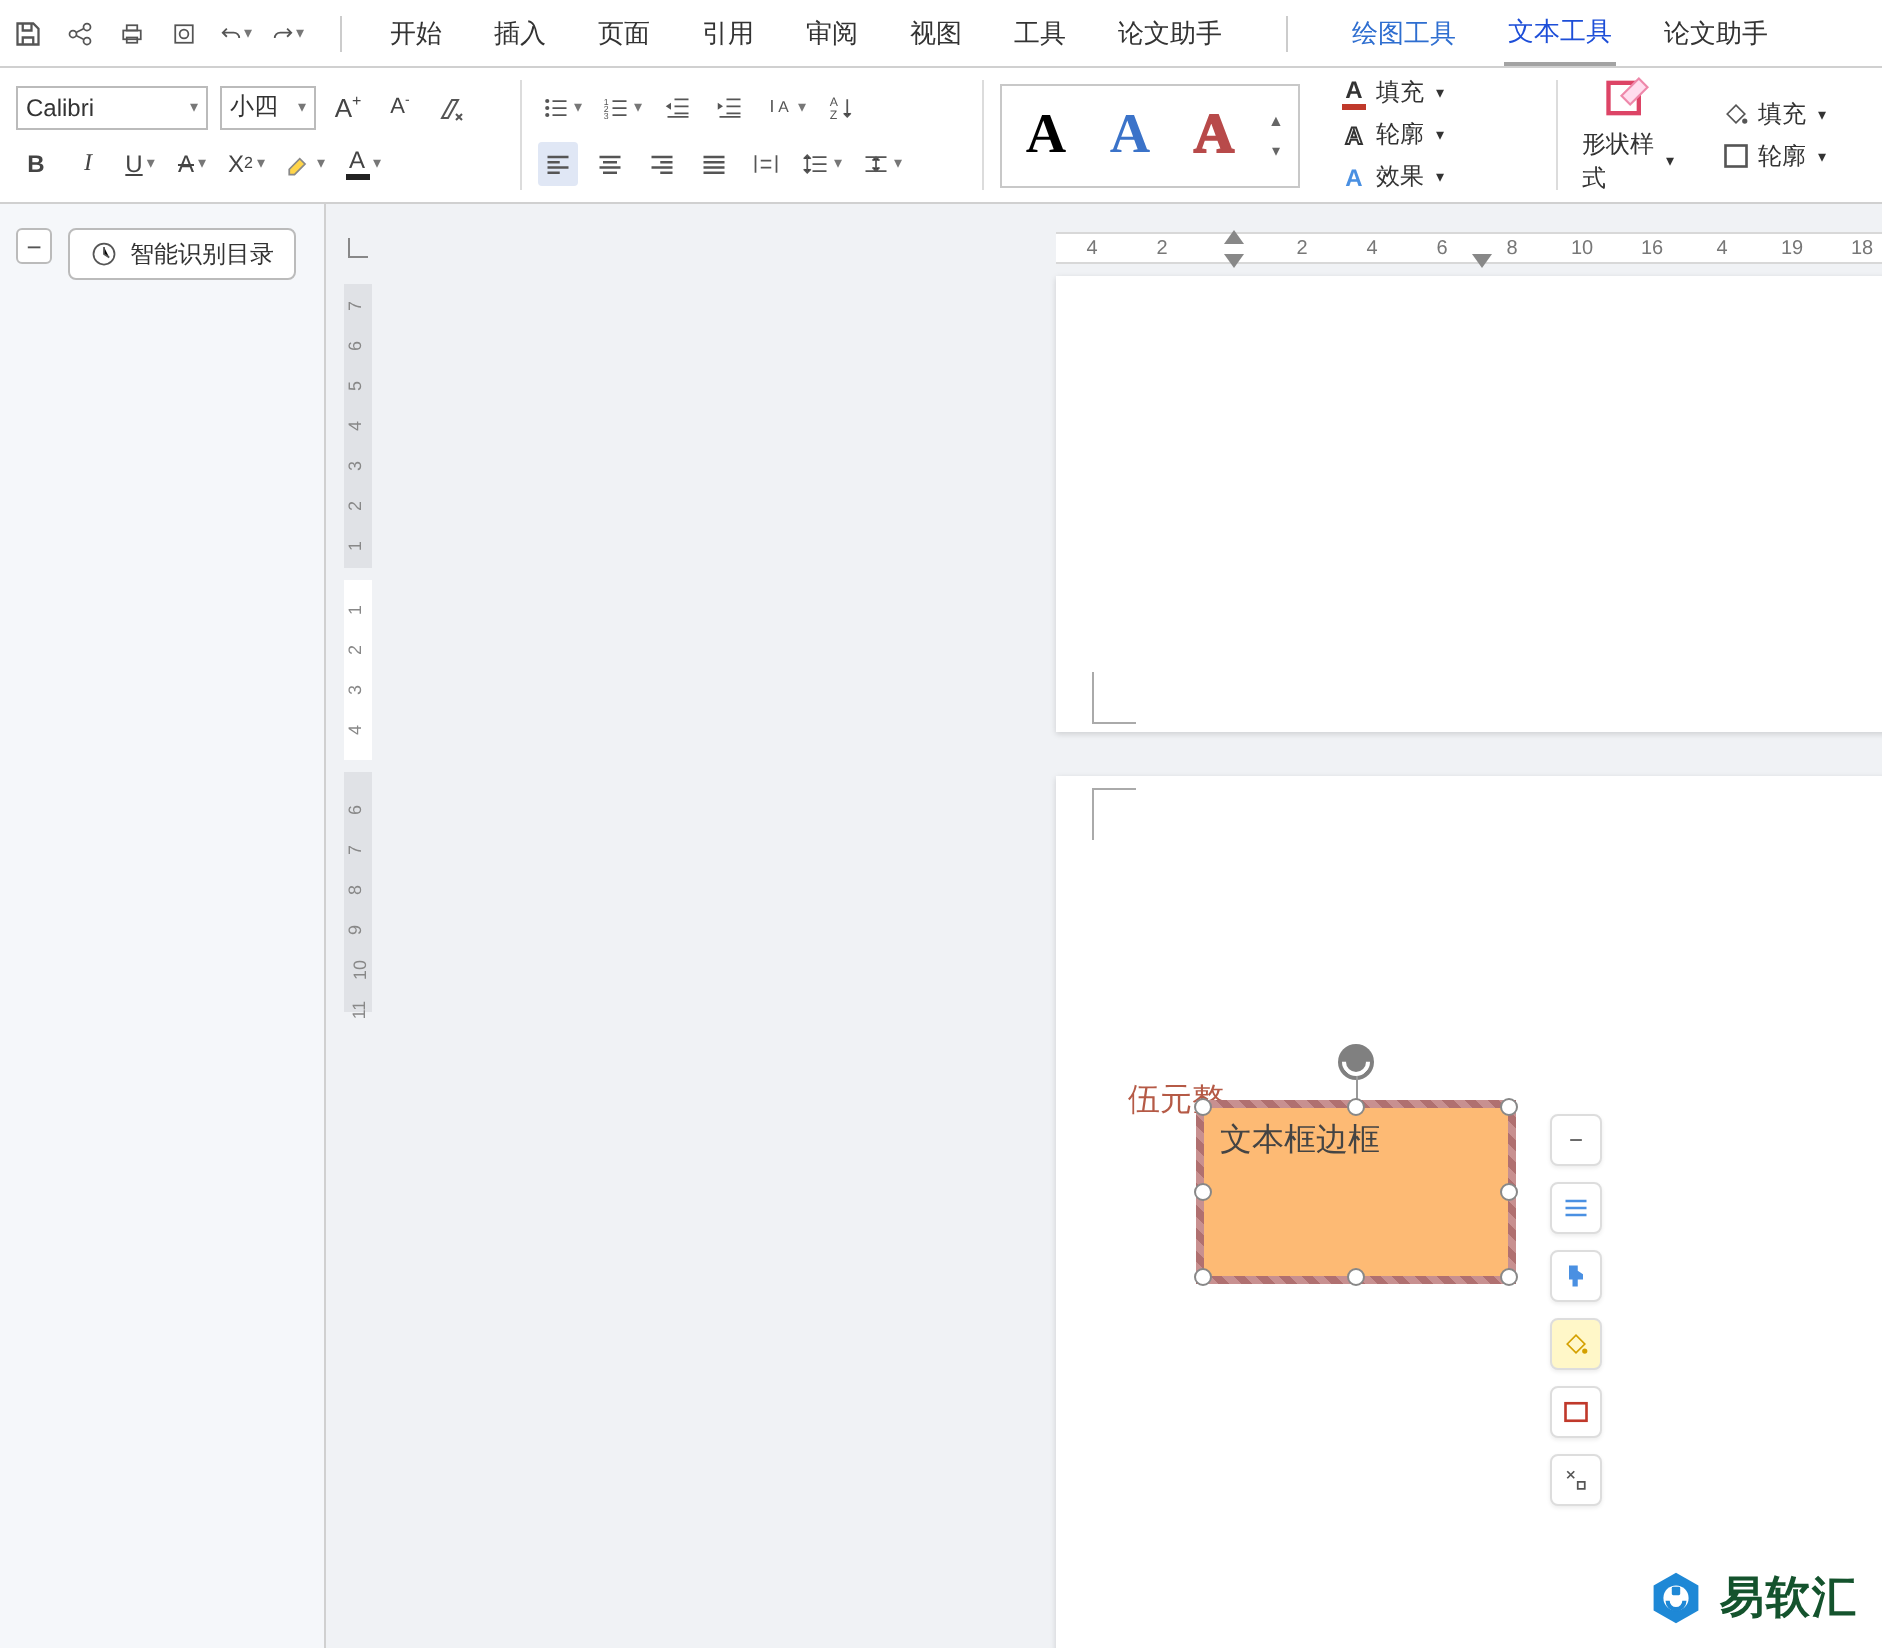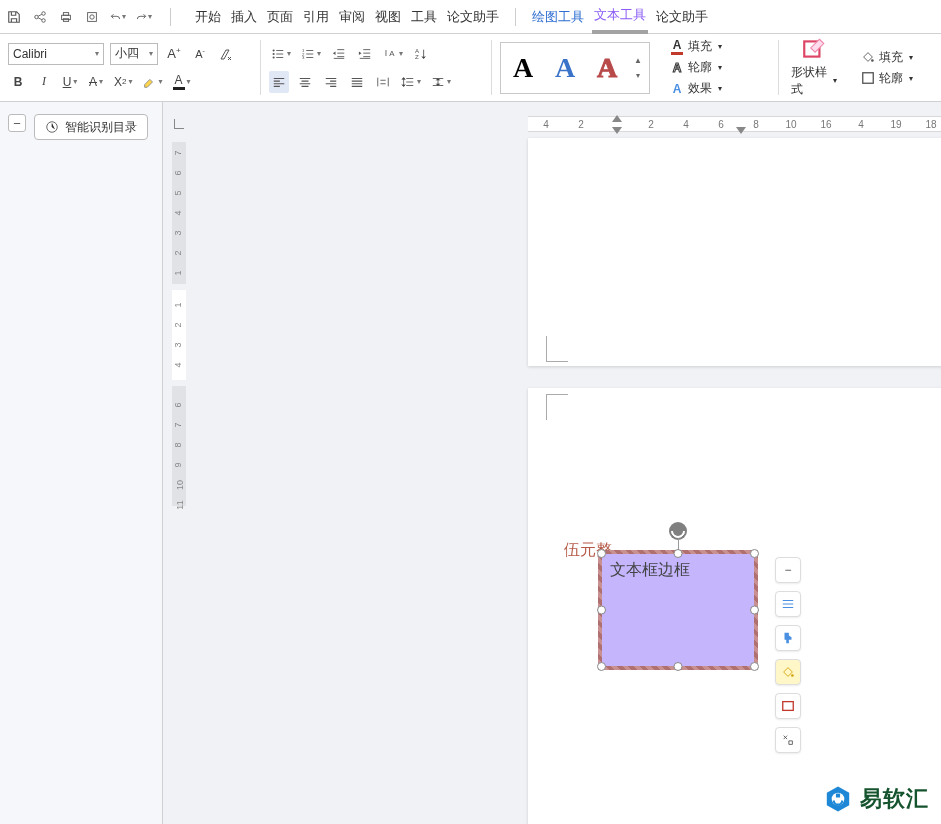--- a/index.html
+++ b/index.html
@@ -3,23 +3,23 @@
 <meta charset="utf-8">
 <style>
 * { margin: 0; padding: 0; box-sizing: border-box; }
 body { font-family: "Microsoft YaHei", Arial, sans-serif; font-size: 12px; color: #333; background: #fff; width: 941px; height: 824px; overflow: hidden; position: relative; }
 
 
 .top-bar { height: 34px; border-bottom: 1px solid #d0d0d0; display: flex; align-items: center; padding: 0 6px; }
 .qa-icons { display: flex; align-items: center; gap: 10px; padding-right: 10px; }
 .qa-icon { width: 16px; height: 16px; display: flex; align-items: center; justify-content: center; color: #555; cursor: pointer; }
 .menu-sep { width: 1px; height: 18px; background: #ccc; margin: 0 8px; }
-.menus { display: flex; align-items: center; gap: 6px; padding-left: 14px; font-size: 13px; }
+.menus { display: flex; align-items: center; gap: 22px; padding-left: 14px; font-size: 13px; }
 .menu-item { cursor: pointer; padding: 6px 2px; color: #333; }
-.menu-item.active { color: #8b5cf6; border-bottom: 4px solid #a3a3a3; }
+.menu-item.active { color: #1d4ed8; border-bottom: 2px solid #a3a3a3; }
 .menu-item.blue { color: #2e6ed0; }
 
 
 .ribbon { height: 68px; border-bottom: 1px solid #d0d0d0; display: flex; align-items: stretch; }
 .ribbon-group { display: flex; flex-direction: column; justify-content: center; padding: 4px 8px; position: relative; }
 .ribbon-sep { width: 1px; background: #dcdcdc; margin: 6px 0; }
 .rrow { display: flex; align-items: center; gap: 6px; height: 28px; }
 .font-sel { width: 96px; height: 22px; border: 1px solid #bbb; background: #fff; font-size: 12px; padding: 0 4px; display: flex; align-items: center; justify-content: space-between; }
 .size-sel { width: 48px; height: 22px; border: 1px solid #bbb; background: #fff; font-size: 12px; padding: 0 4px; display: flex; align-items: center; justify-content: space-between; }
 .rbtn { min-width: 20px; height: 22px; display: flex; align-items: center; justify-content: center; padding: 0 2px; cursor: pointer; color: #444; }
@@ -65,21 +65,21 @@
 .page1 .cornermark { position:absolute; left:18px; bottom:4px; width:22px; height:26px; border-left:1px solid #aaa; border-bottom:1px solid #aaa; }
 .page2 { top:286px; height:538px; }
 .page2 .cornermark { position:absolute; left:18px; top:6px; width:22px; height:26px; border-left:1px solid #aaa; border-top:1px solid #aaa; }
 
 
 .redlabel { position:absolute; color:#b55a46; font-family:"SimSun","Songti SC",serif; font-size:16px; }
 .shape-wrap { position:absolute; }
 .rot-handle { position:absolute; left:50%; top:-28px; transform:translateX(-50%); width:18px; height:18px; border-radius:50%; background:#808080; display:flex; align-items:center; justify-content:center; }
 .rot-handle::after { content:""; width:10px; height:10px; border:2px solid #fff; border-top-color:transparent; border-left-color:transparent; border-radius:50%; transform:rotate(45deg); }
 .rot-line { position:absolute; left:50%; top:-12px; width:1px; height:12px; background:#999; }
-.textbox { width:160px; height:120px; border:4px dashed #b07070; border-style:solid; border-image: repeating-linear-gradient(45deg,#b07070 0 4px,#c89090 4px 8px) 4; background:#c4b5fd; position:relative; padding:6px 8px; font-family:"SimSun","Songti SC",serif; font-size:16px; color:#444; }
+.textbox { width:160px; height:92px; border:4px dashed #b07070; border-style:solid; border-image: repeating-linear-gradient(45deg,#b07070 0 4px,#c89090 4px 8px) 4; background:#fdba74; position:relative; padding:6px 8px; font-family:"SimSun","Songti SC",serif; font-size:16px; color:#444; }
 .sel-handle { position:absolute; width:9px; height:9px; background:#fff; border:1px solid #888; border-radius:50%; }
 .h-tl{left:-5px;top:-5px}.h-tm{left:50%;top:-5px;transform:translateX(-50%)}.h-tr{right:-5px;top:-5px}
 .h-ml{left:-5px;top:50%;transform:translateY(-50%)}.h-mr{right:-5px;top:50%;transform:translateY(-50%)}
 .h-bl{left:-5px;bottom:-5px}.h-bm{left:50%;bottom:-5px;transform:translateX(-50%)}.h-br{right:-5px;bottom:-5px}
 
 
 .float-tools { position:absolute; left:612px; top:455px; display:flex; flex-direction:column; gap:8px; }
 .ftool { width:26px; height:26px; background:#fff; border:1px solid #ddd; border-radius:4px; box-shadow:0 1px 2px rgba(0,0,0,.08); display:flex; align-items:center; justify-content:center; cursor:pointer; color:#555; }
 .ftool.hl { background:#fff7c8; }
 

